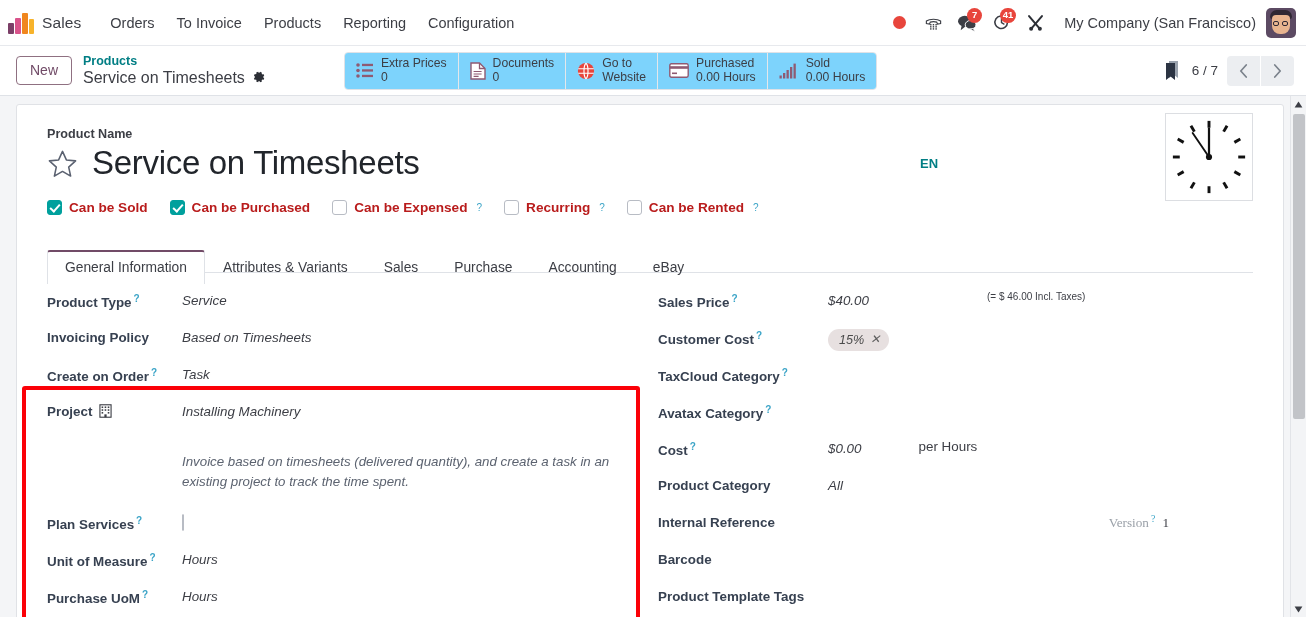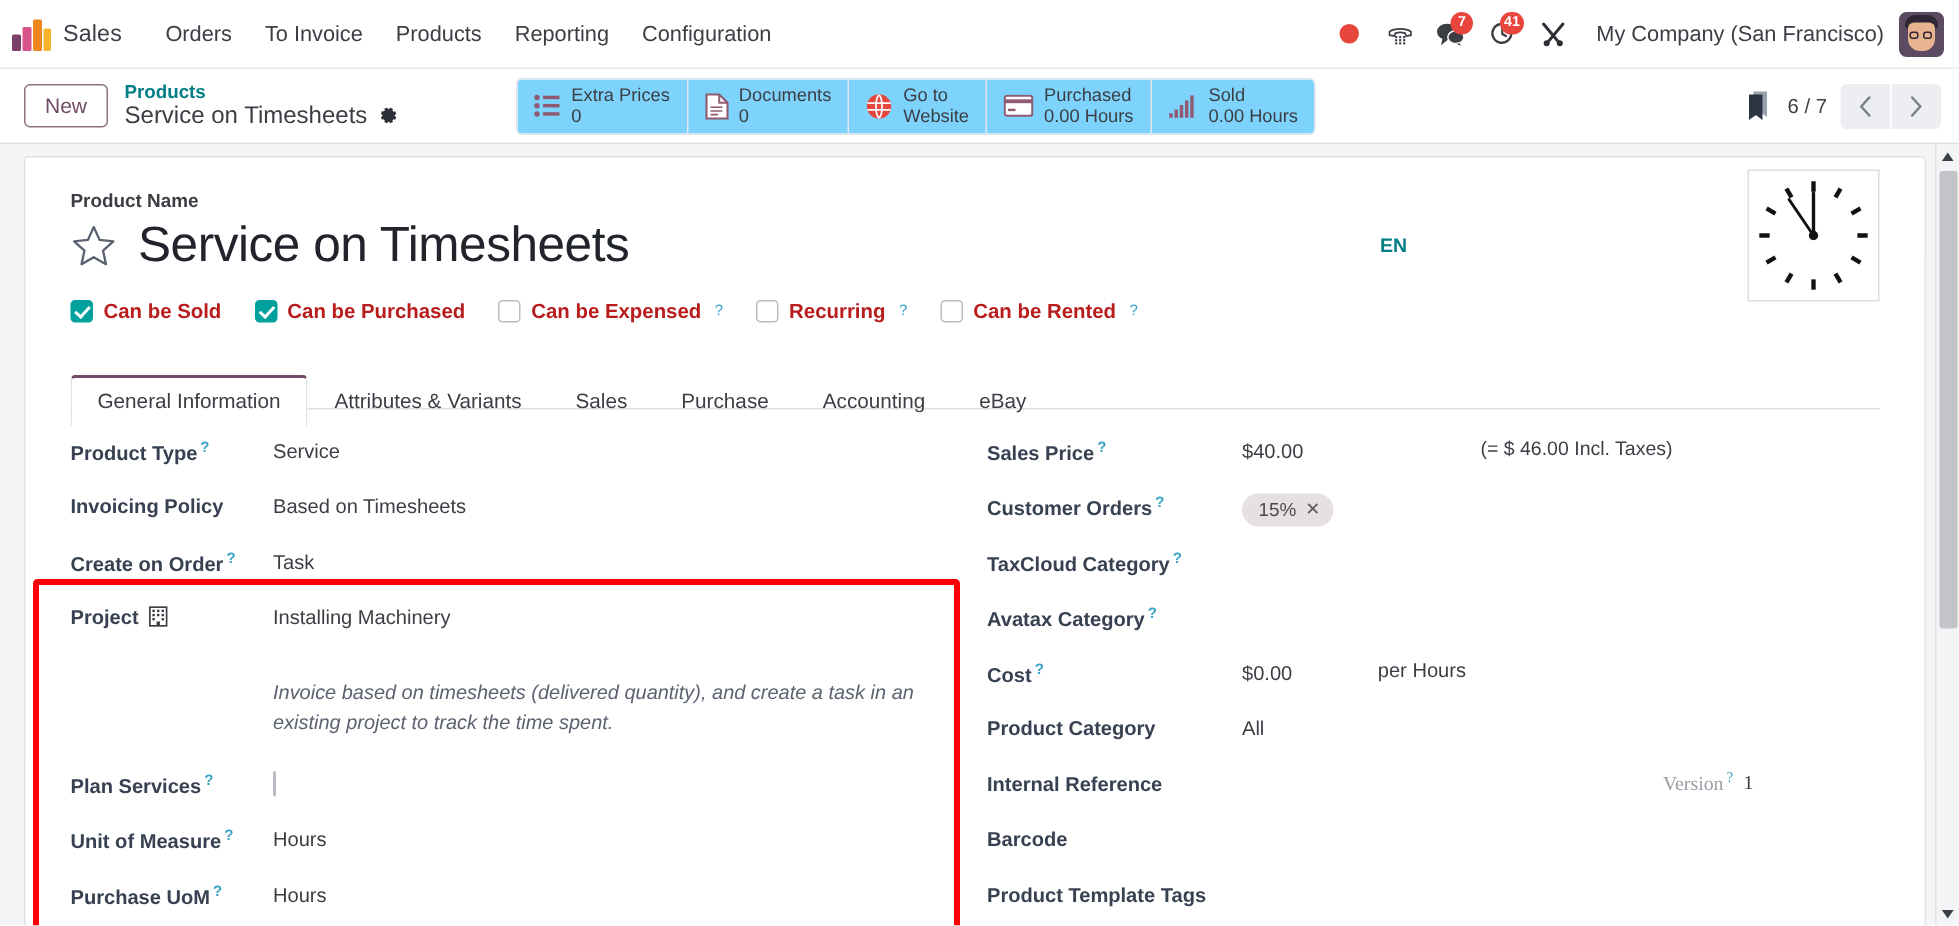--- a/index.html
+++ b/index.html
@@ -160,33 +160,33 @@
   .form { display: flex; margin-top: 18px; }
   .col { width: 50%; }
   .col.left { padding-right: 20px; }
   .col.right { padding-left: 8px; }
   .frow { display: flex; align-items: flex-start; min-height: 37px; }
   .flabel {
     width: 135px; flex: none; font-size: 13.4px; color: #374151;
     font-weight: 700; padding-top: 1px; line-height: 1.3;
   }
   .col.right .flabel { width: 170px; }
-  .fval { font-size: 13.4px; color: #3c3e45; line-height: 1.3; padding-top: 1px; }
+  .fval { font-size: 13.4px; color: #3c3e45; line-height: 1.3; padding-top: 1px; font-style: italic; }
   .help-italic {
     font-size: 13.3px; color: #5c6370; font-style: italic;
     line-height: 1.52; max-width: 440px; padding-top: 1px;
   }
   .bldg { display: inline-block; width: 13px; height: 14px; vertical-align: -2px; margin-left: 3px; }
   .tag {
     background: #e7e0e0; color: #4b4b4b; border-radius: 11px;
     padding: 3px 9px 3px 11px; font-size: 12.6px;
     display: inline-flex; align-items: center; gap: 6px; cursor: pointer;
   }
   .tag-x { font-size: 12px; color: #5b5b5b; cursor: pointer; }
-  .incl-tax { font-size: 13px; color: #3c3e45; margin-left: 118px; white-space: nowrap; }
+  .incl-tax { font-size: 10px; color: #3c3e45; margin-left: 118px; white-space: nowrap; }
   .per-uom { font-size: 13.4px; color: #3c3e45; margin-left: 57px; }
   .ver-wrap { margin-left: auto; display: flex; align-items: baseline; gap: 7px; padding-right: 84px; font-family: Liberation Serif, serif; }
   .ver-lbl { font-size: 13.2px; color: #9aa0a8; font-weight: 400; }
   .ver-val { font-size: 13.2px; color: #3c3e45; }
 
   
   .annot {
     position: absolute; left: 22px; top: 290px; width: 618px; height: 317px;
     border: 4px solid #fb0007; border-radius: 3px; pointer-events: none; z-index: 10;
   }
@@ -536,21 +536,21 @@
         <div class="frow">
           <div class="flabel">
             <span>Sales Price</span><span class="q">?</span>
           </div>
           <div class="fval">$40.00</div>
           <div class="incl-tax">(= $ 46.00 Incl. Taxes)</div>
         </div>
 
         <div class="frow">
           <div class="flabel">
-            <span>Customer Orders</span><span class="q">?</span>
+            <span>Customer Cost</span><span class="q">?</span>
           </div>
           <div class="fval">
             <span class="tag">
               <span>15%</span>
               <span class="tag-x">✕</span>
             </span>
           </div>
         </div>
 
         <div class="frow">

